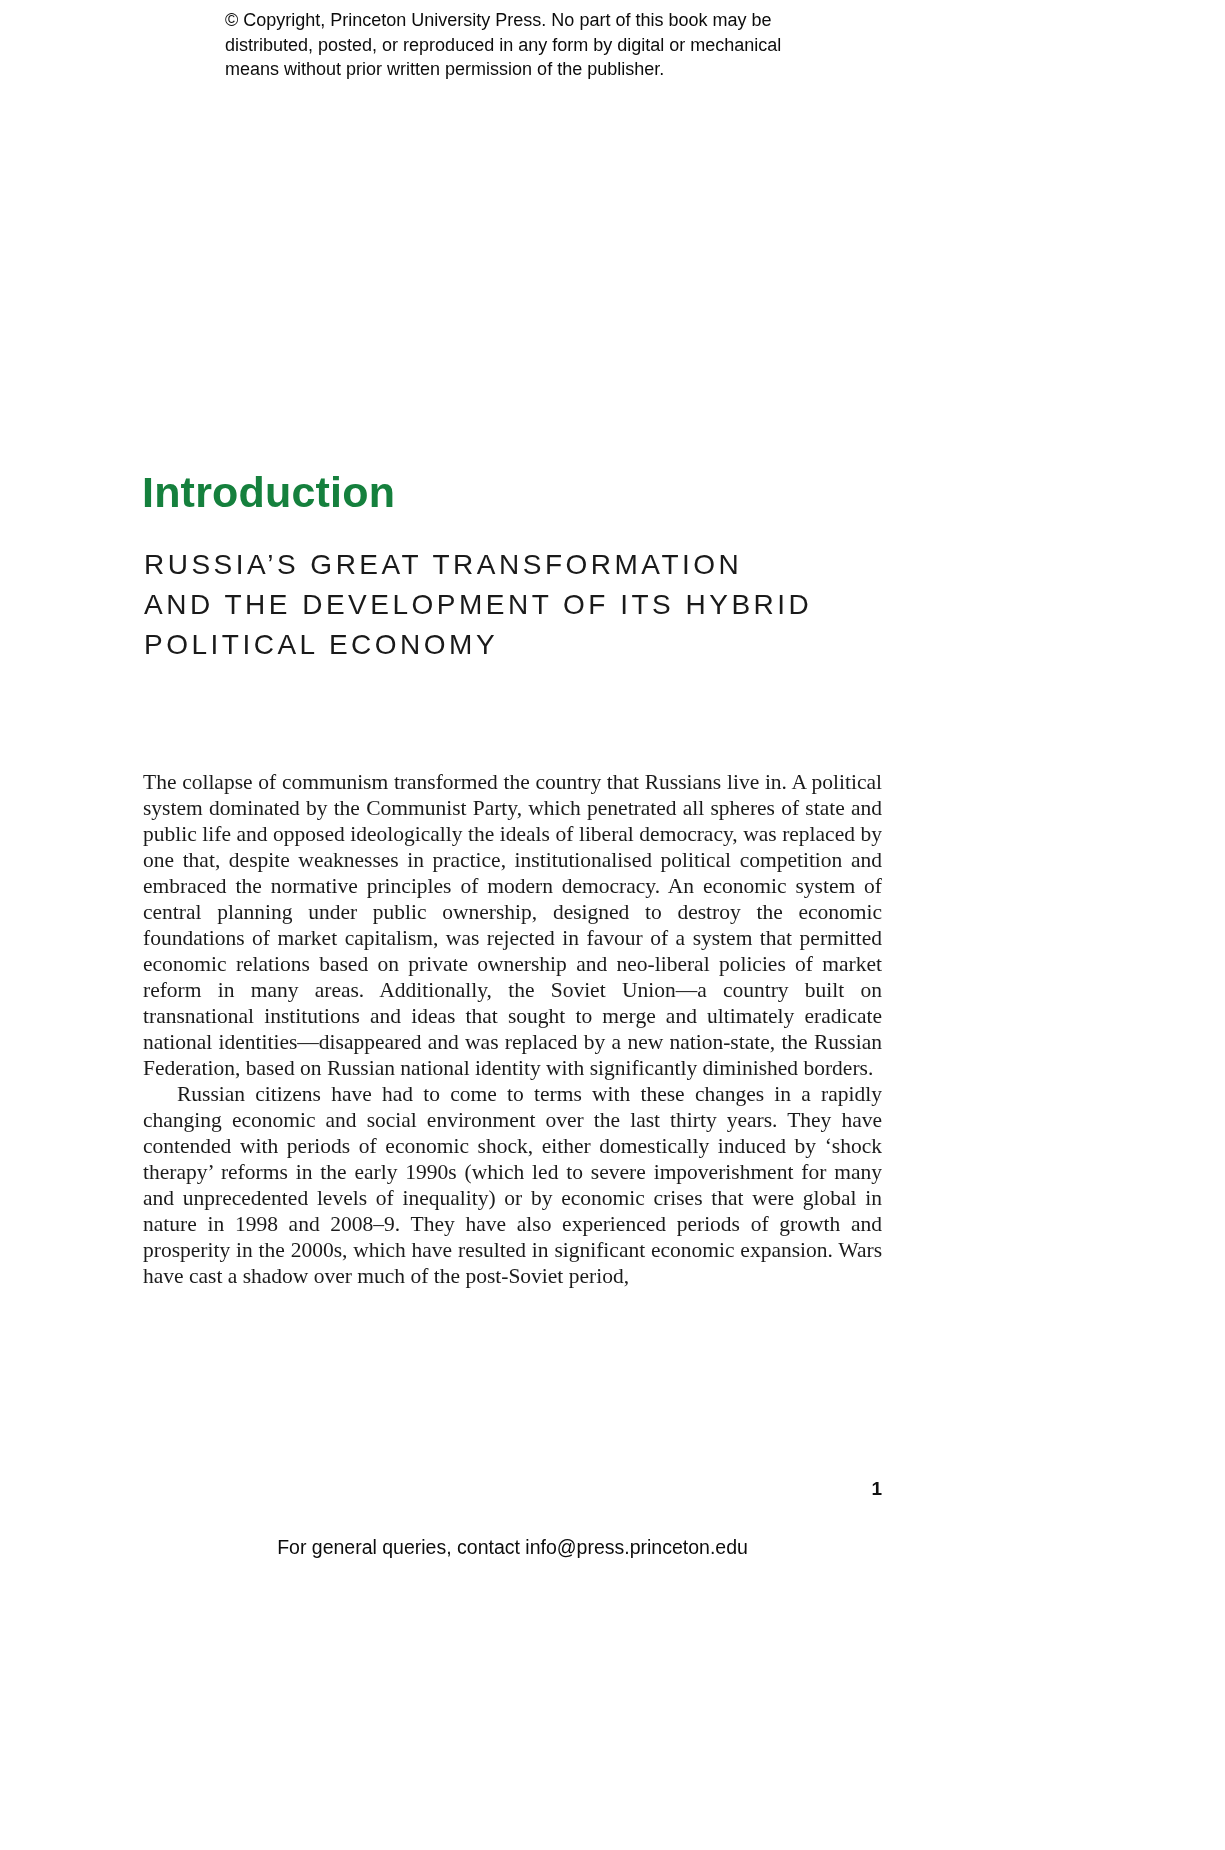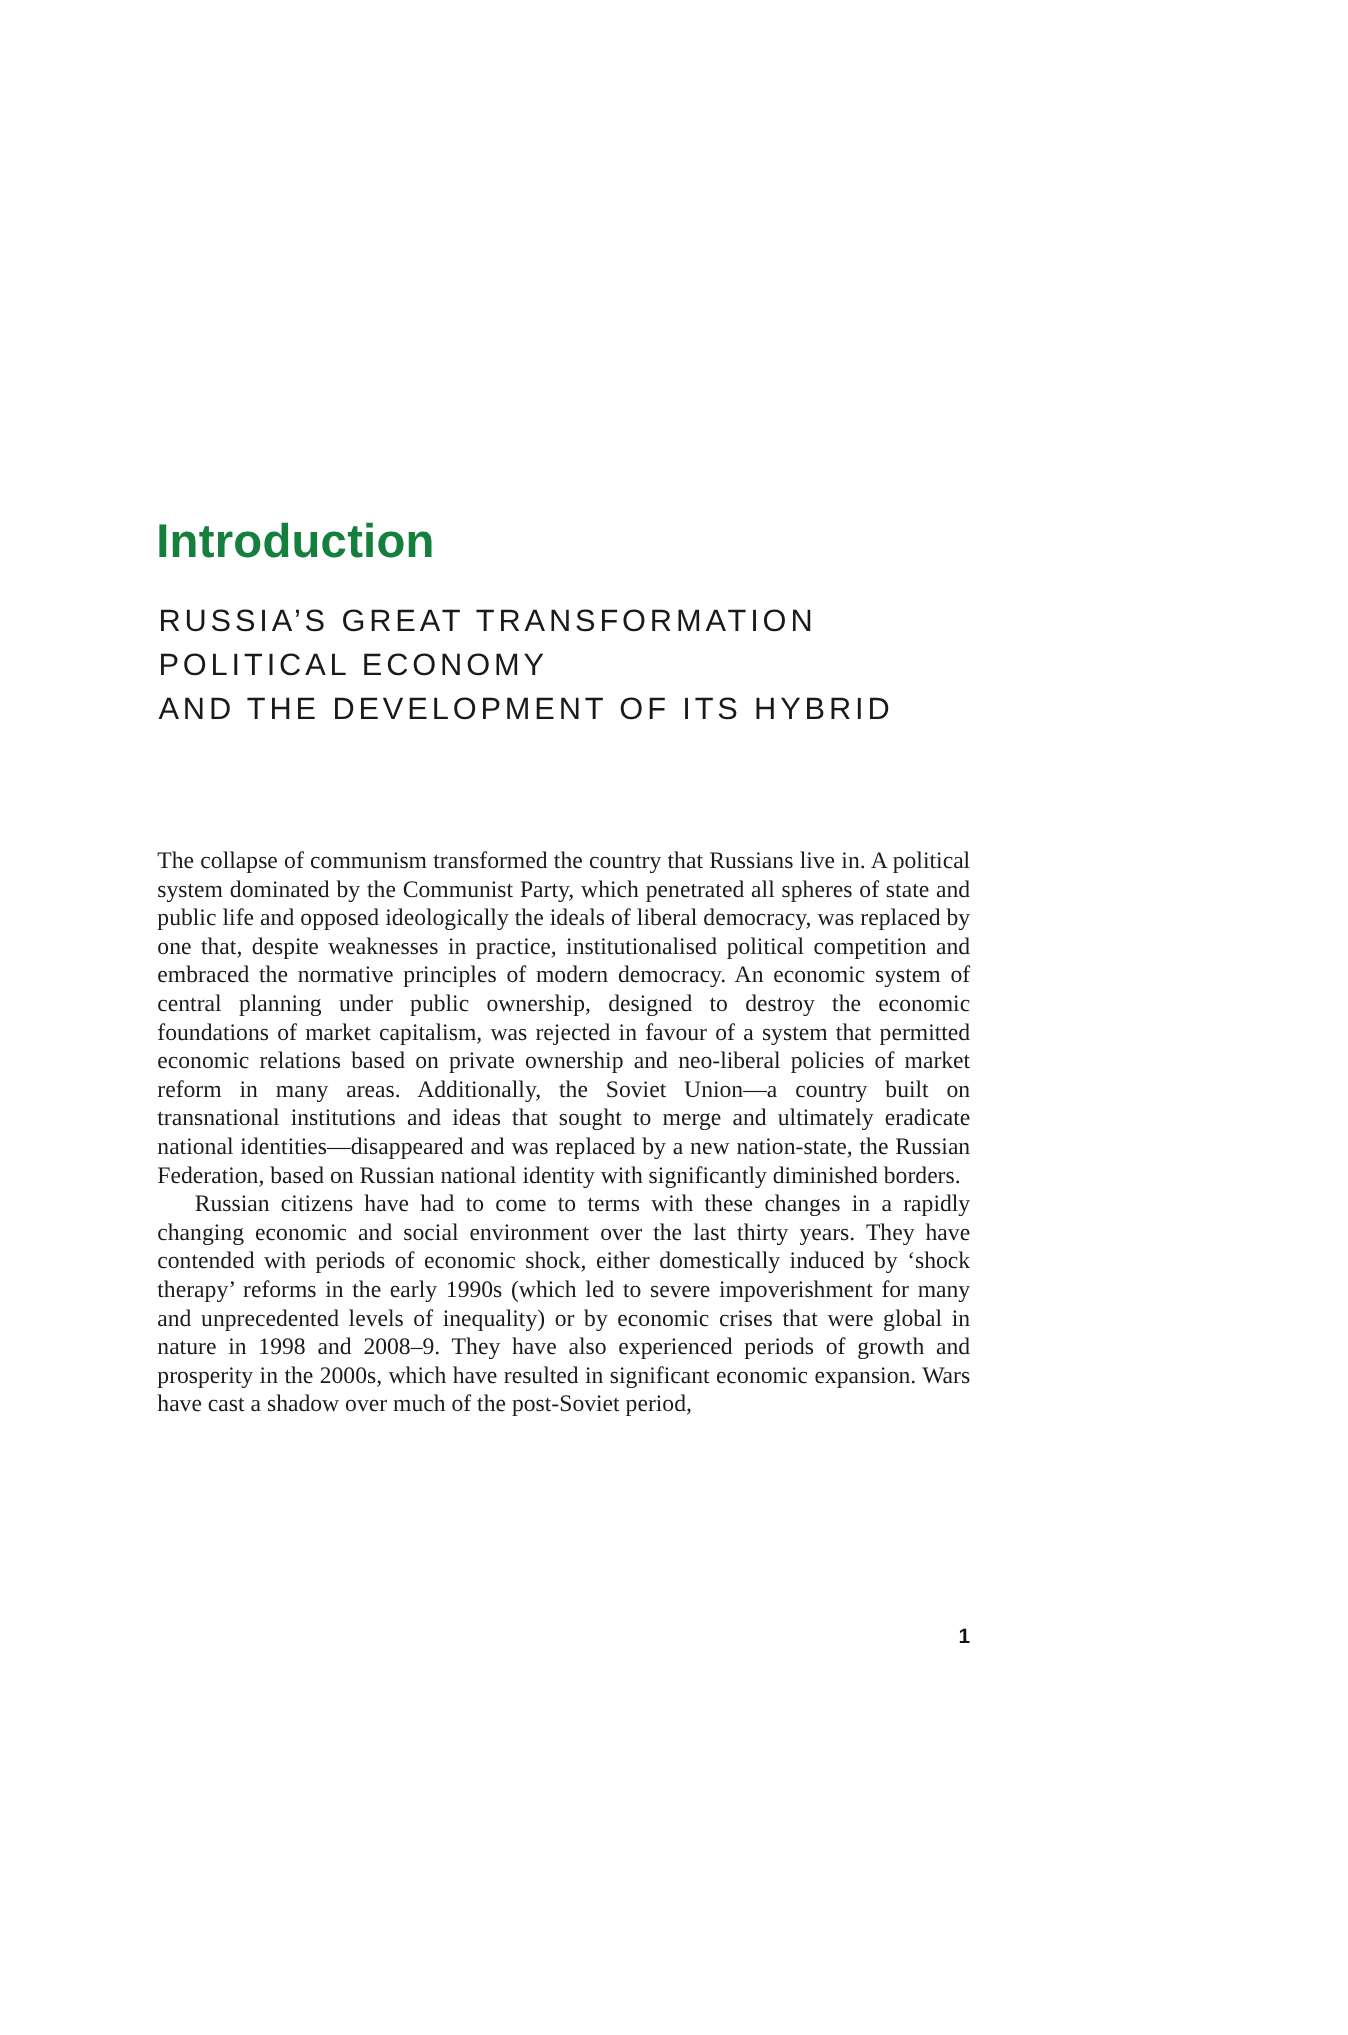--- a/index.html
+++ b/index.html
@@ -90,30 +90,32 @@
     font-family: "Liberation Sans", sans-serif;
     font-size: 19.5px;
     color: #0c0c0c;
   }
 </style>
 </head>
 <body>
 
 <div class="page">
 
+  <div class="copyright">© Copyright, Princeton University Press. No part of this book may be distributed, posted, or reproduced in any form by digital or mechanical means without prior written permission of the publisher.</div>
 
   <h1 class="chapter-title">Introduction</h1>
 
   <div class="chapter-subtitle">
     <div>RUSSIA’S GREAT TRANSFORMATION</div>
+    <div>AND THE DEVELOPMENT OF ITS HYBRID</div>
     <div>POLITICAL ECONOMY</div>
-    <div>AND THE DEVELOPMENT OF ITS HYBRID</div>
   </div>
 
   <div class="body-text">
     <p>The collapse of communism transformed the country that Russians live in. A political system dominated by the Communist Party, which penetrated all spheres of state and public life and opposed ideologically the ideals of liberal democracy, was replaced by one that, despite weaknesses in practice, institutionalised political competition and embraced the normative principles of modern democracy. An economic system of central planning under public ownership, designed to destroy the economic foundations of market capitalism, was rejected in favour of a system that permitted economic relations based on private ownership and neo-liberal policies of market reform in many areas. Additionally, the Soviet Union—a country built on transnational institutions and ideas that sought to merge and ultimately eradicate national identities—disappeared and was replaced by a new nation-state, the Russian Federation, based on Russian national identity with significantly diminished borders.</p>
     <p>Russian citizens have had to come to terms with these changes in a rapidly changing economic and social environment over the last thirty years. They have contended with periods of economic shock, either domestically induced by ‘shock therapy’ reforms in the early 1990s (which led to severe impoverishment for many and unprecedented levels of inequality) or by economic crises that were global in nature in 1998 and 2008–9. They have also experienced periods of growth and prosperity in the 2000s, which have resulted in significant economic expansion. Wars have cast a shadow over much of the post-Soviet period,</p>
   </div>
 
   <div class="page-number">1</div>
 
+  <div class="footer">For general queries, contact info@press.princeton.edu</div>
 
 </div>
 
 </body></html>

